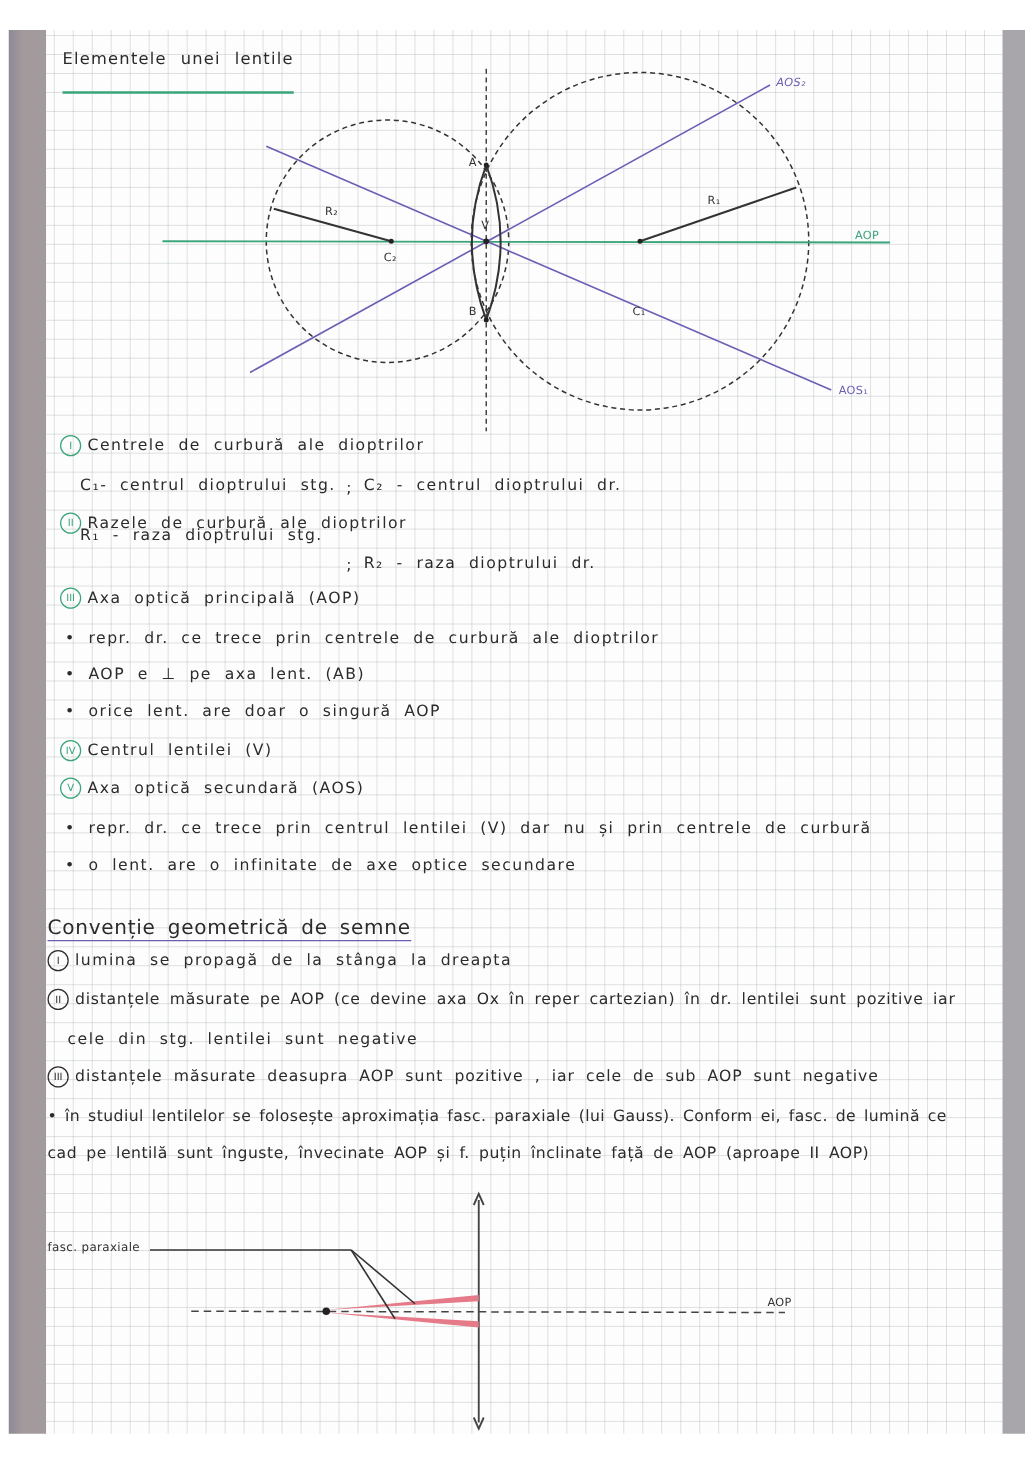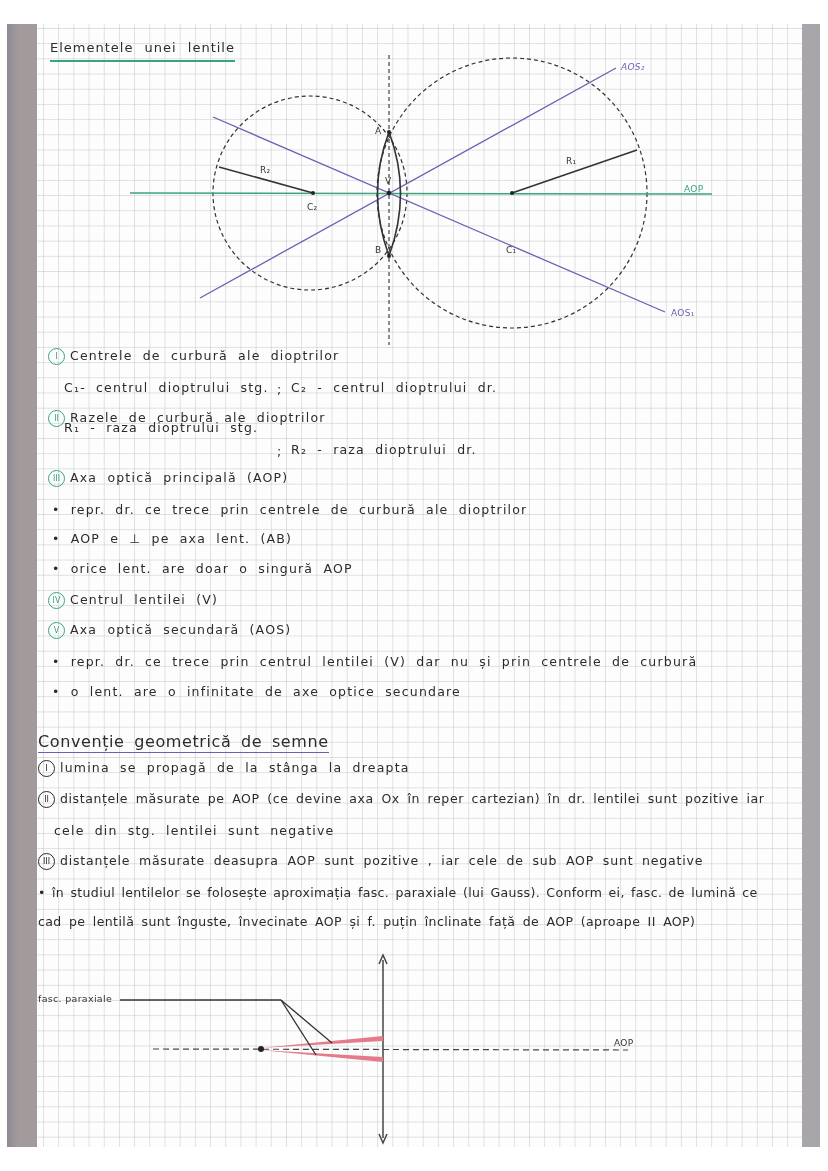--- a/index.html
+++ b/index.html
@@ -6,21 +6,21 @@
   body{width:828px;height:1171px;background:#ffffff;position:relative;overflow:hidden;font-family:"DejaVu Sans",sans-serif;}
   .margin-left{position:absolute;left:7px;top:24px;width:30px;height:1123px;background:linear-gradient(90deg,#8e8a96 0%,#a39a9c 40%,#a29a9c 100%);}
   .margin-right{position:absolute;left:802px;top:24px;width:18px;height:1123px;background:#a8a6aa;}
   .page{position:absolute;left:37px;top:24px;width:765px;height:1123px;background-color:#fdfdfd;
     background-image:
       linear-gradient(to right, rgba(170,178,178,0.38) 1px, transparent 1px),
       linear-gradient(to bottom, rgba(170,178,178,0.38) 1px, transparent 1px);
     background-size:15.2px 15.2px;background-position:6px 4px;}
   svg.overlay{position:absolute;left:0;top:0;}
   .hw{position:absolute;font-family:"DejaVu Sans",sans-serif;color:#2b2b2b;font-size:12.5px;letter-spacing:1.2px;white-space:nowrap;word-spacing:5px;}
-  .title1{position:absolute;left:50px;top:40px;font-size:13px;color:#2b2b2b;letter-spacing:1px;word-spacing:6px;border-bottom:2px solid #3aa47a;padding-bottom:5px;white-space:nowrap;}
+  .title1{position:absolute;left:50px;top:40px;font-size:13px;color:#2b2b2b;letter-spacing:1px;word-spacing:6px;border-bottom:2px solid #3aa47a;padding-bottom:18px;white-space:nowrap;}
   .title2{position:absolute;left:38px;top:732px;font-size:16px;color:#2b2b2b;letter-spacing:0.6px;word-spacing:4px;border-bottom:1.5px solid #6b5fb5;padding-bottom:1px;white-space:nowrap;}
   .num{display:inline-block;width:15px;height:15px;border:1.3px solid #3aa47a;border-radius:50%;color:#3aa47a;font-size:8px;line-height:15px;text-align:center;letter-spacing:0;margin-right:5px;vertical-align:middle;}
   .lbl{position:absolute;font-size:9px;color:#333;letter-spacing:0.3px;white-space:nowrap;}
   .lbl.purple{color:#6b5fb5;}
   .lbl.green{color:#3aa47a;}
 </style>
 </head>
 <body>
 
 <div class="margin-left"></div>

